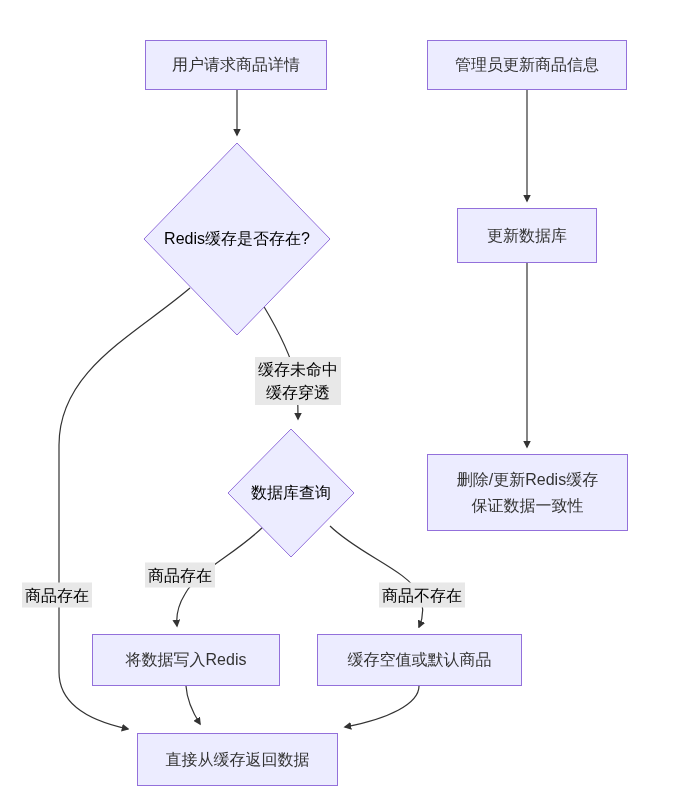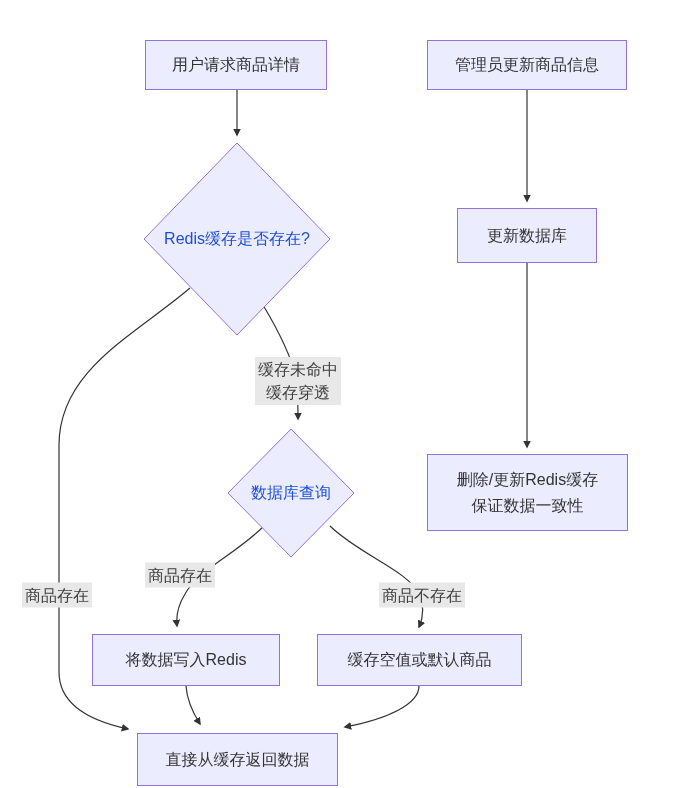--- a/index.html
+++ b/index.html
@@ -15,25 +15,25 @@
     background:#ECECFF; border:1px solid #9370DB;
     display:flex; align-items:center; justify-content:center;
     font-size:16px; line-height:26px; color:#333333;
     text-align:center; white-space:pre-line;
   }
   .diamond { position:absolute; z-index:2; }
   .diamond svg { position:absolute; left:0; top:0; }
   .diamond .dlabel {
     position:absolute; left:0; top:0; right:0; bottom:0;
     display:flex; align-items:center; justify-content:center;
-    font-size:16px; color:#1d4ed8; text-align:center;
+    font-size:16px; color:#000000; text-align:center;
   }
   .edge-label {
     position:absolute; z-index:3; transform:translate(-50%,-50%);
-    background:#e8e8e8; color:#404040; font-size:16px; line-height:23px;
+    background:#e8e8e8; color:#000000; font-size:16px; line-height:23px;
     padding:1px 3px; text-align:center; white-space:pre-line;
   }
 </style>
 </head>
 <body>
 
 <div id="canvas">
 
   <svg id="edges" width="684" height="788">
     <defs>

